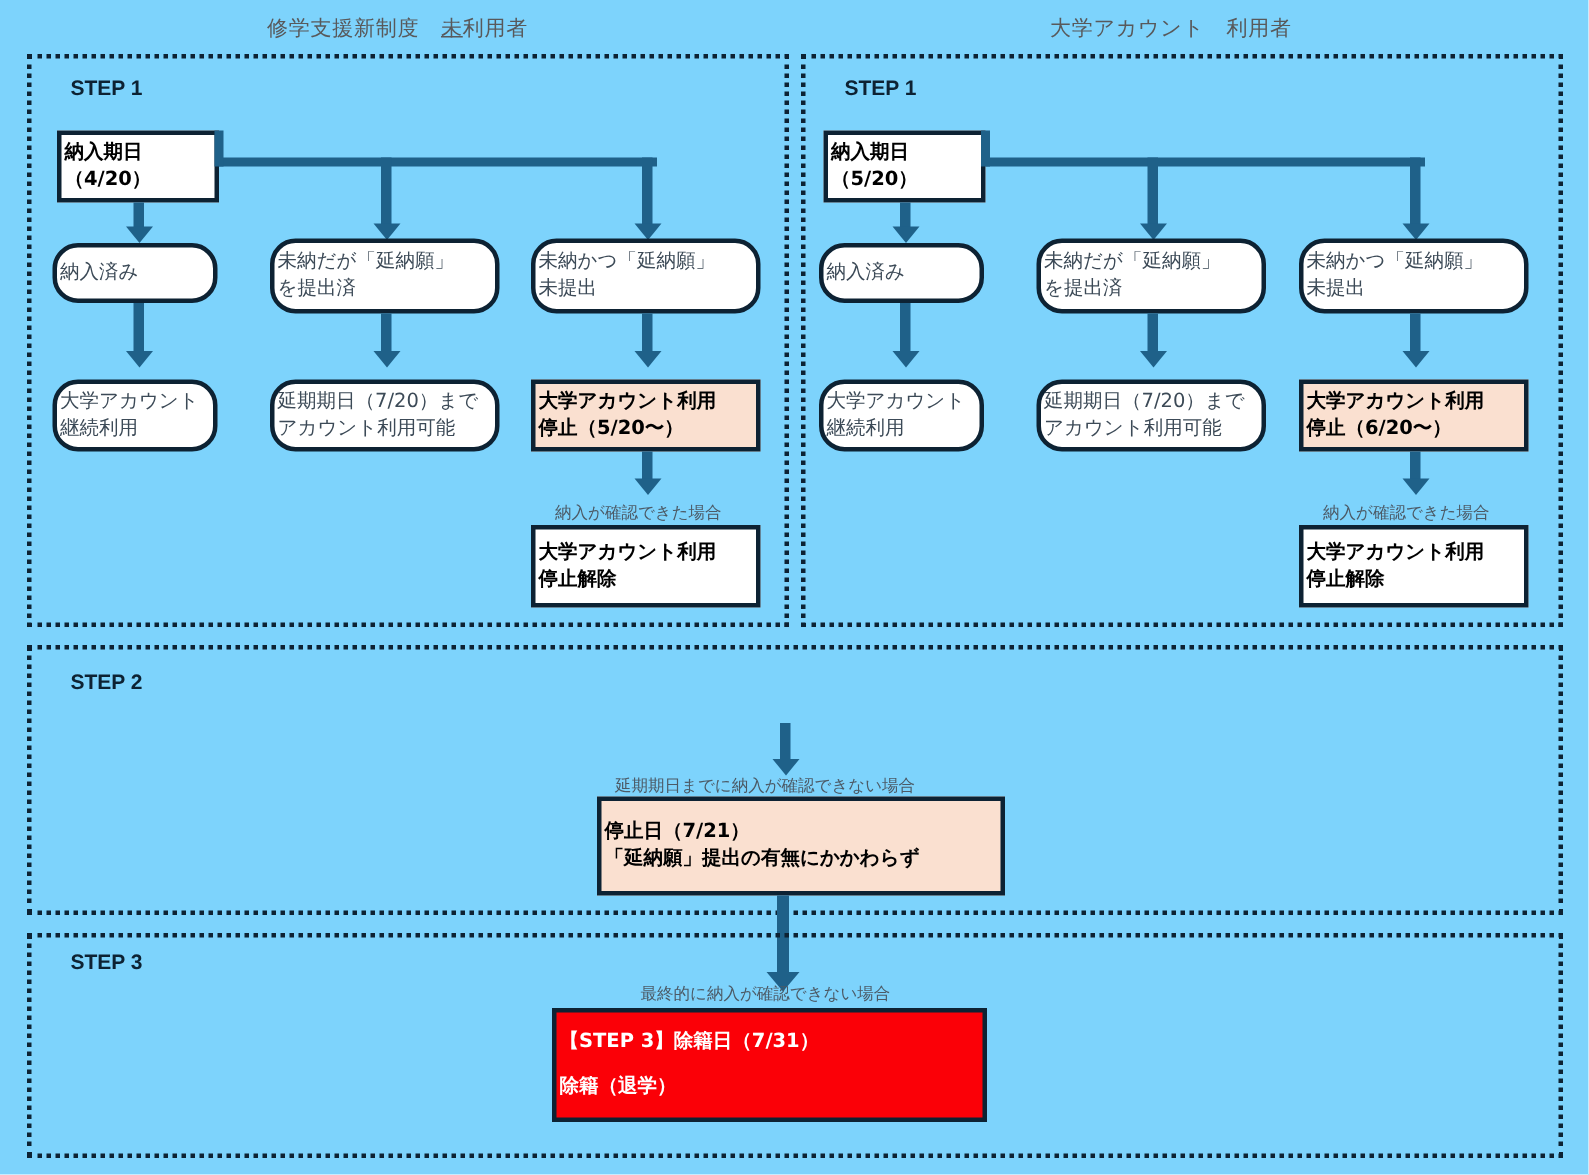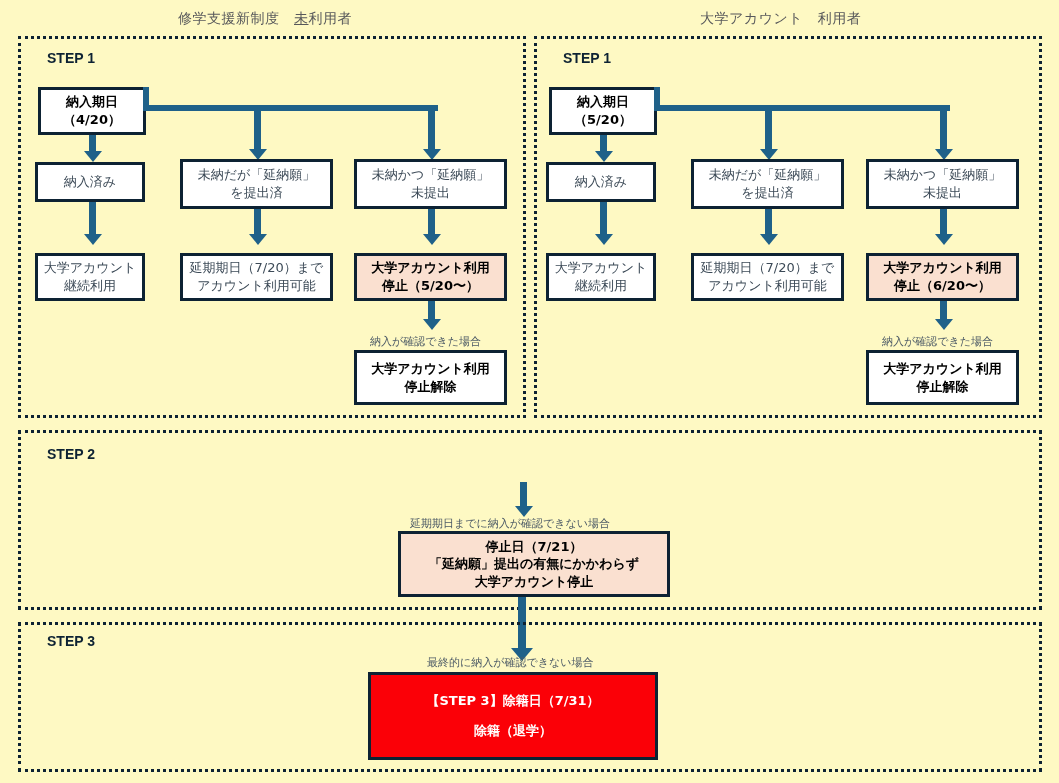--- a/index.html
+++ b/index.html
@@ -10,21 +10,21 @@
   }
   body {
     font-family: "Liberation Sans", "DejaVu Sans", sans-serif;
     color: #0d2233;
   }
   #stage {
     position: relative;
     width: 1059px;
     height: 783px;
     overflow: hidden;
-    background: #fef9c3;
+    background: #7dd3fc;
   }
   
   .col-title {
     position: absolute;
     font-size: 14px;
     color: #58595b;
     letter-spacing: .5px;
     white-space: nowrap;
     font-family: "DejaVu Sans", "Liberation Sans", sans-serif;
   }
@@ -48,29 +48,29 @@
 
   
   .box {
     position: absolute;
     box-sizing: border-box;
     border: 3px solid #0d2233;
     background: #ffffff;
     display: flex;
     align-items: center;
     justify-content: center;
-    text-align: center;
+    text-align: left;
     font-family: "DejaVu Sans", "Liberation Sans", sans-serif;
     font-size: 13px;
     line-height: 1.35;
     color: #1a1a1a;
     padding: 1px 2px;
   }
   .box.bold { font-weight: bold; color: #000; }
-  .box.thin { color: #3c4a57; }
+  .box.thin { color: #3c4a57; border-radius: 17px; }
   .box.peach { background: #fae0d0; }
   .box.red {
     background: #fb0007;
     color: #ffffff;
     font-weight: bold;
   }
   .box .lines { width: 100%; }
   .box .ln { display: block; }
   .box .gap { display: block; height: 12px; }
 
@@ -279,33 +279,32 @@
 
   <div class="vline" style="left:520px; top:482px; width:7px; height:28px;"></div>
   <div class="arrowhead" style="left:514.5px; top:506px;"></div>
 
   <div class="caption" style="left:410px; top:516px;">延期期日までに納入が確認できない場合</div>
 
   <div class="box bold peach" style="left:398px; top:531px; width:272px; height:66px;">
     <span class="lines">
       <span class="ln">停止日（7/21）</span>
       <span class="ln">「延納願」提出の有無にかかわらず</span>
-      <span class="ln">大学アカウント停止</span>
     </span>
   </div>
 
   <div class="vline" style="left:518px; top:597px; width:8px; height:55px;"></div>
   <div class="arrowhead big" style="left:511px; top:648px;"></div>
 
   <div class="panel" style="left:18px; top:622px; width:1024px; height:150px;"></div>
   <div class="step-label" style="left:47px; top:633px;">STEP 3</div>
 
   <div class="caption" style="left:427px; top:655px;">最終的に納入が確認できない場合</div>
 
-  <div class="box red" style="left:368px; top:672px; width:290px; height:88px;">
+  <div class="box red" style="left:368px; top:672px; width:290px; height:76px;">
     <span class="lines">
       <span class="ln">【STEP 3】除籍日（7/31）</span>
       <span class="gap"></span>
       <span class="ln">除籍（退学）</span>
     </span>
   </div>
 
 </div>
 
 </body></html>

